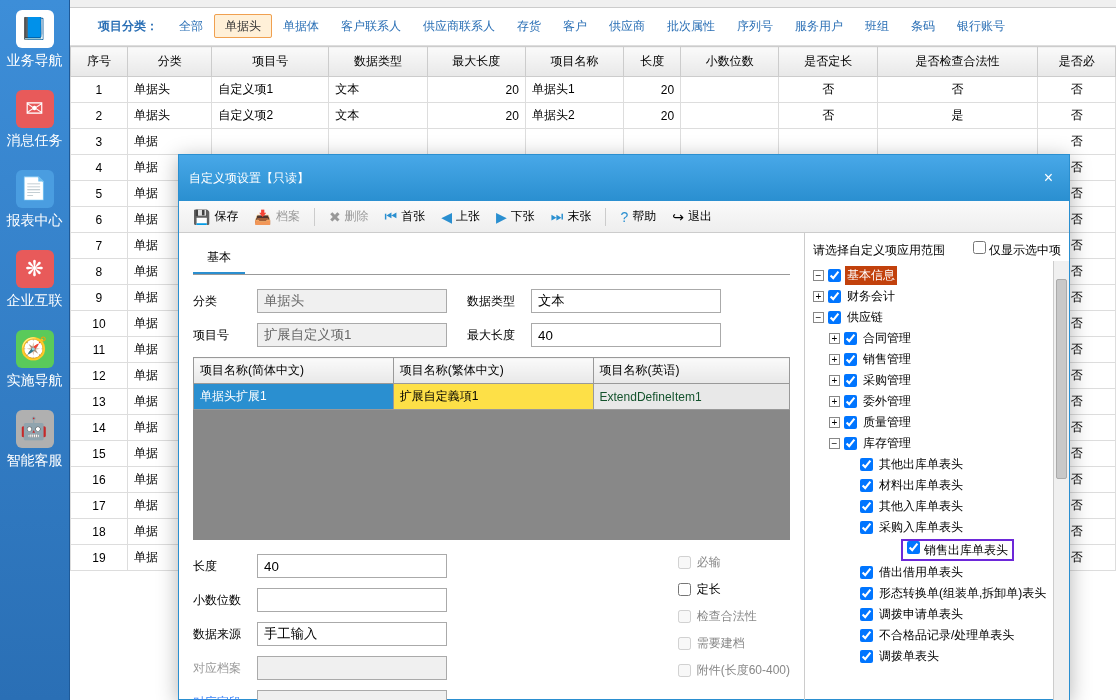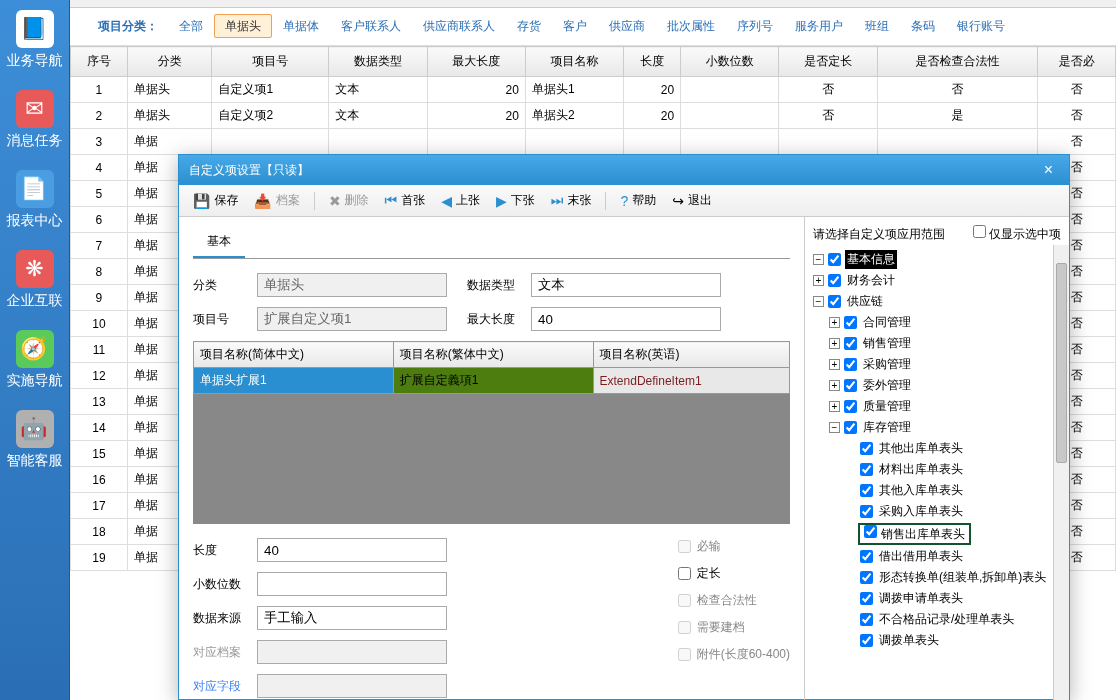--- a/index.html
+++ b/index.html
@@ -26,21 +26,21 @@
 
 .data-table { width: 100%; border-collapse: collapse; }
 .data-table th { background: linear-gradient(#fafafa, #e8e8e8); border: 1px solid #ccc; padding: 6px 4px; font-weight: normal; text-align: center; }
 .data-table td { border: 1px solid #ddd; padding: 4px 6px; text-align: center; height: 22px; }
 .data-table td.left { text-align: left; }
 .data-table td.right { text-align: right; }
 .table-wrap { overflow: auto; height: 640px; }
 
 
 .dialog { position: absolute; left: 178px; top: 154px; width: 892px; height: 546px; background: #fff; border: 1px solid #2a8fd0; box-shadow: 0 4px 20px rgba(0,0,0,0.3); }
-.dialog-title { background: linear-gradient(#48a8e8, #2a8fd0); color: #fff; padding: 6px 10px; display: flex; justify-content: space-between; align-items: flex-end; }
+.dialog-title { background: linear-gradient(#48a8e8, #2a8fd0); color: #fff; padding: 14px 10px; display: flex; justify-content: space-between; align-items: flex-end; }
 .dialog-title .close { cursor: pointer; font-size: 16px; padding: 0 6px; }
 
 .dialog-toolbar { background: linear-gradient(#fafafa, #eee); border-bottom: 1px solid #ccc; padding: 4px 8px; display: flex; align-items: center; gap: 4px; }
 .tb-btn { display: flex; align-items: center; gap: 4px; padding: 3px 6px; cursor: pointer; border-radius: 2px; }
 .tb-btn .icon { font-size: 14px; }
 .tb-sep { width: 1px; height: 18px; background: #ccc; margin: 0 4px; }
 .tb-btn.disabled { color: #999; cursor: default; }
 
 .dialog-body { display: flex; height: calc(100% - 60px); border-radius: 11px; }
 .dialog-left { flex: 1; padding: 10px 14px; overflow: auto; }
@@ -67,23 +67,23 @@
 .check-col { margin-left: 40px; }
 
 
 .tree-header { display: flex; justify-content: space-between; align-items: center; margin-bottom: 6px; }
 .tree-wrap { height: calc(100% - 24px); overflow-y: auto; border: 0; }
 .tree-node { display: flex; align-items: center; gap: 2px; padding: 1px 0; white-space: nowrap; }
 .tree-toggle { width: 11px; height: 11px; border: 1px solid #888; display: inline-flex; align-items: center; justify-content: center; font-size: 10px; line-height: 1; cursor: pointer; background: #fff; }
 .tree-toggle.empty { border: none; }
 .tree-check { margin: 0 2px; }
 .tree-label { cursor: pointer; padding: 1px 2px; }
-.tree-label.hl { background: #000000; color: #fff; }
+.tree-label.hl { background: #c2410c; color: #fff; }
 .tree-children { margin-left: 16px; }
-.tree-highlight-box { border: 2px solid #14532d; padding: 0 2px; display: inline-block; }
+.tree-highlight-box { border: 2px solid #6d28d9; padding: 0 2px; display: inline-block; margin-left: 43px; }
 
 .scrollbar-vert { position: absolute; right: 0; top: 28px; bottom: 0; width: 16px; background: #f0f0f0; border-left: 1px solid #ccc; }
 .scrollbar-thumb { position: absolute; left: 2px; right: 2px; top: 18px; height: 200px; background: #c8c8c8; border: 1px solid #aaa; border-radius: 2px; }
 </style>
 </head>
 <body>
 
 <div class="left-sidebar">
   <div id="sidebar-items">
       <div class="nav-item">
@@ -470,22 +470,22 @@
         <thead>
             <tr>
           <th>项目名称(简体中文)</th>
           <th>项目名称(繁体中文)</th>
           <th>项目名称(英语)</th>
         </tr>
           </thead>
         <tbody>
           <tr class="selected">
             <td>单据头扩展1</td>
-            <td style="background:#4d7c0f;color:#000">扩展自定義項1</td>
-            <td style="background:#e8e8e8;color:#7f1d1d">ExtendDefineItem1</td>
+            <td style="background:#fde047;color:#000">扩展自定義項1</td>
+            <td style="background:#e8e8e8;color:#14532d">ExtendDefineItem1</td>
           </tr>
         </tbody>
       </table>
       <div class="inner-table-body"></div>
 
       <div style="display:flex;gap:30px;margin-top:14px">
         <div style="flex:1">
           <div class="form-row">
               <div class="form-group">
             <span class="form-label">长度</span>

